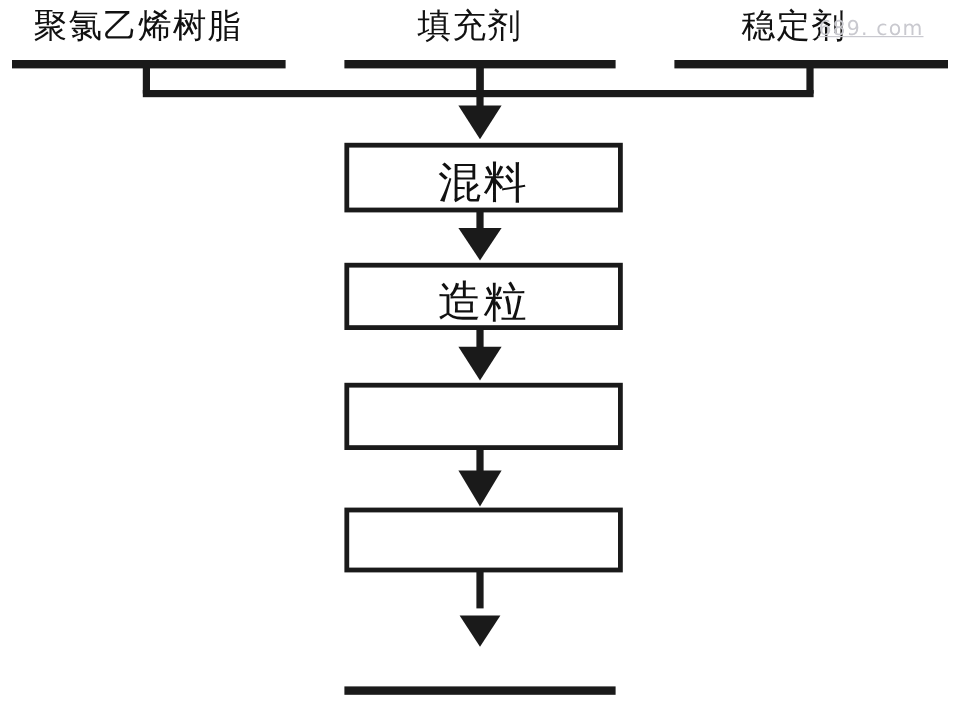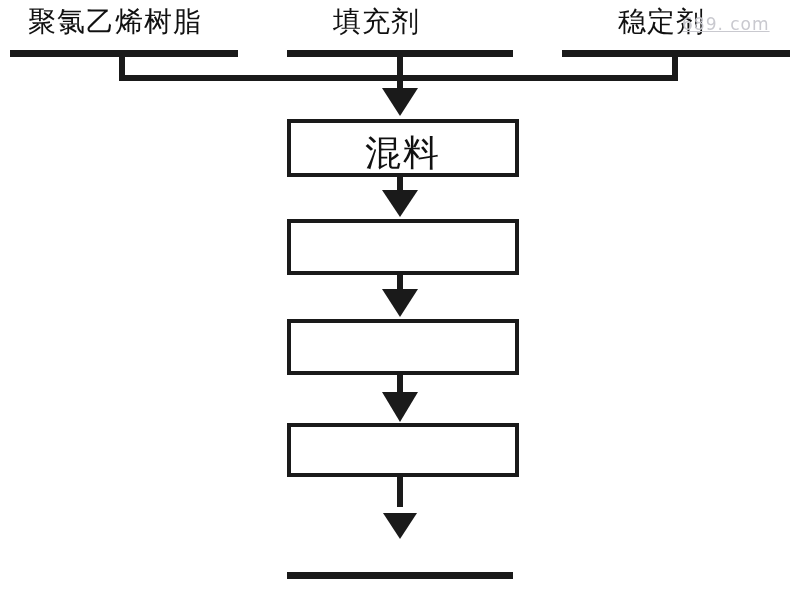--- a/index.html
+++ b/index.html
@@ -78,25 +78,26 @@
     <rect x="289" y="425" width="228" height="50" fill="#ffffff" stroke="#1a1a1a" stroke-width="4"></rect>
 
     <rect x="397" y="475" width="6" height="32" fill="#1a1a1a"></rect>
     <polygon points="383,513 417,513 400,539" fill="#1a1a1a"></polygon>
 
     <rect x="287" y="572" width="226" height="7" fill="#1a1a1a"></rect>
   </svg>
 
   <div class="lbl" style="left:28px;top:8px;">聚氯乙烯树脂</div>
 
-  <div class="lbl" style="left:333px;top:8px;">填充剂</div>
+  <div class="lbl" style="left:348px;top:8px;">填充剂</div>
 
   <div class="lbl" style="left:618px;top:8px;">稳定剂</div>
 
   <div class="wm" style="left:682px;top:14px;text-decoration:underline;">689. com</div>
 
   <div class="boxlbl" style="left:289px;top:135px;width:228px;">混料</div>
 
+  <div class="boxlbl" style="left:289px;top:234px;width:228px;">造粒</div>
 
 
 
 
 </div>
 
 </body></html>

